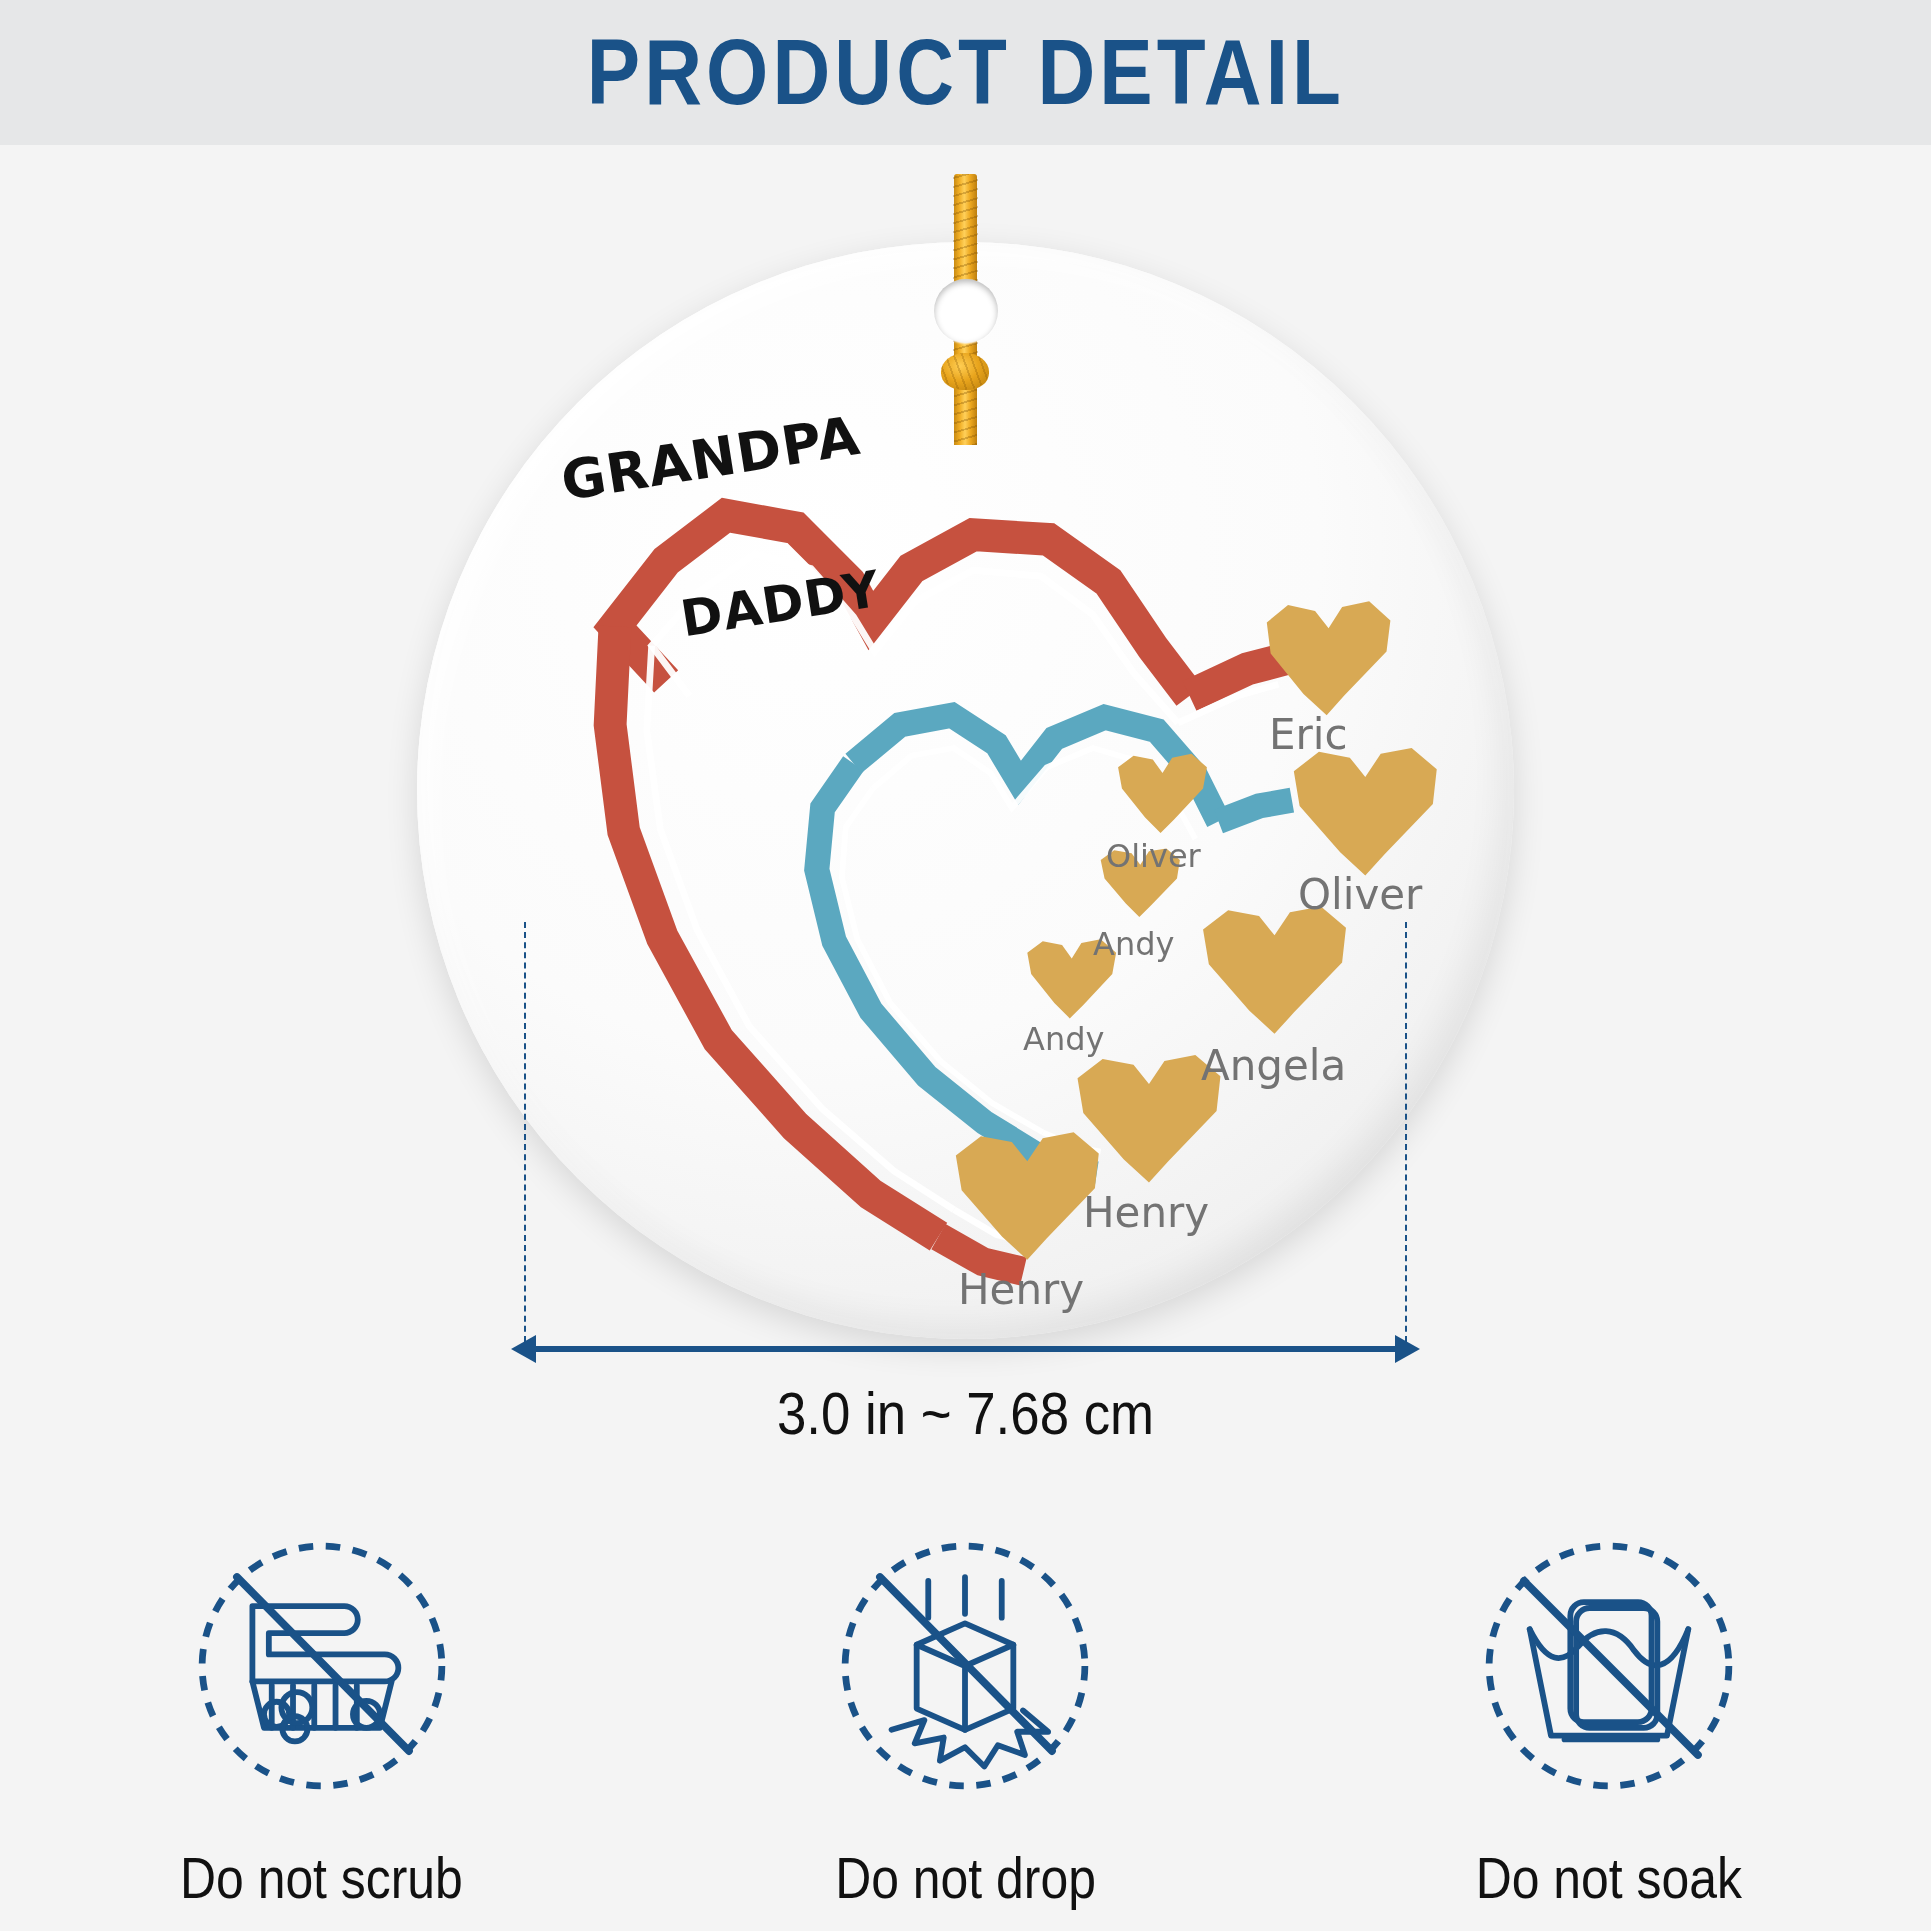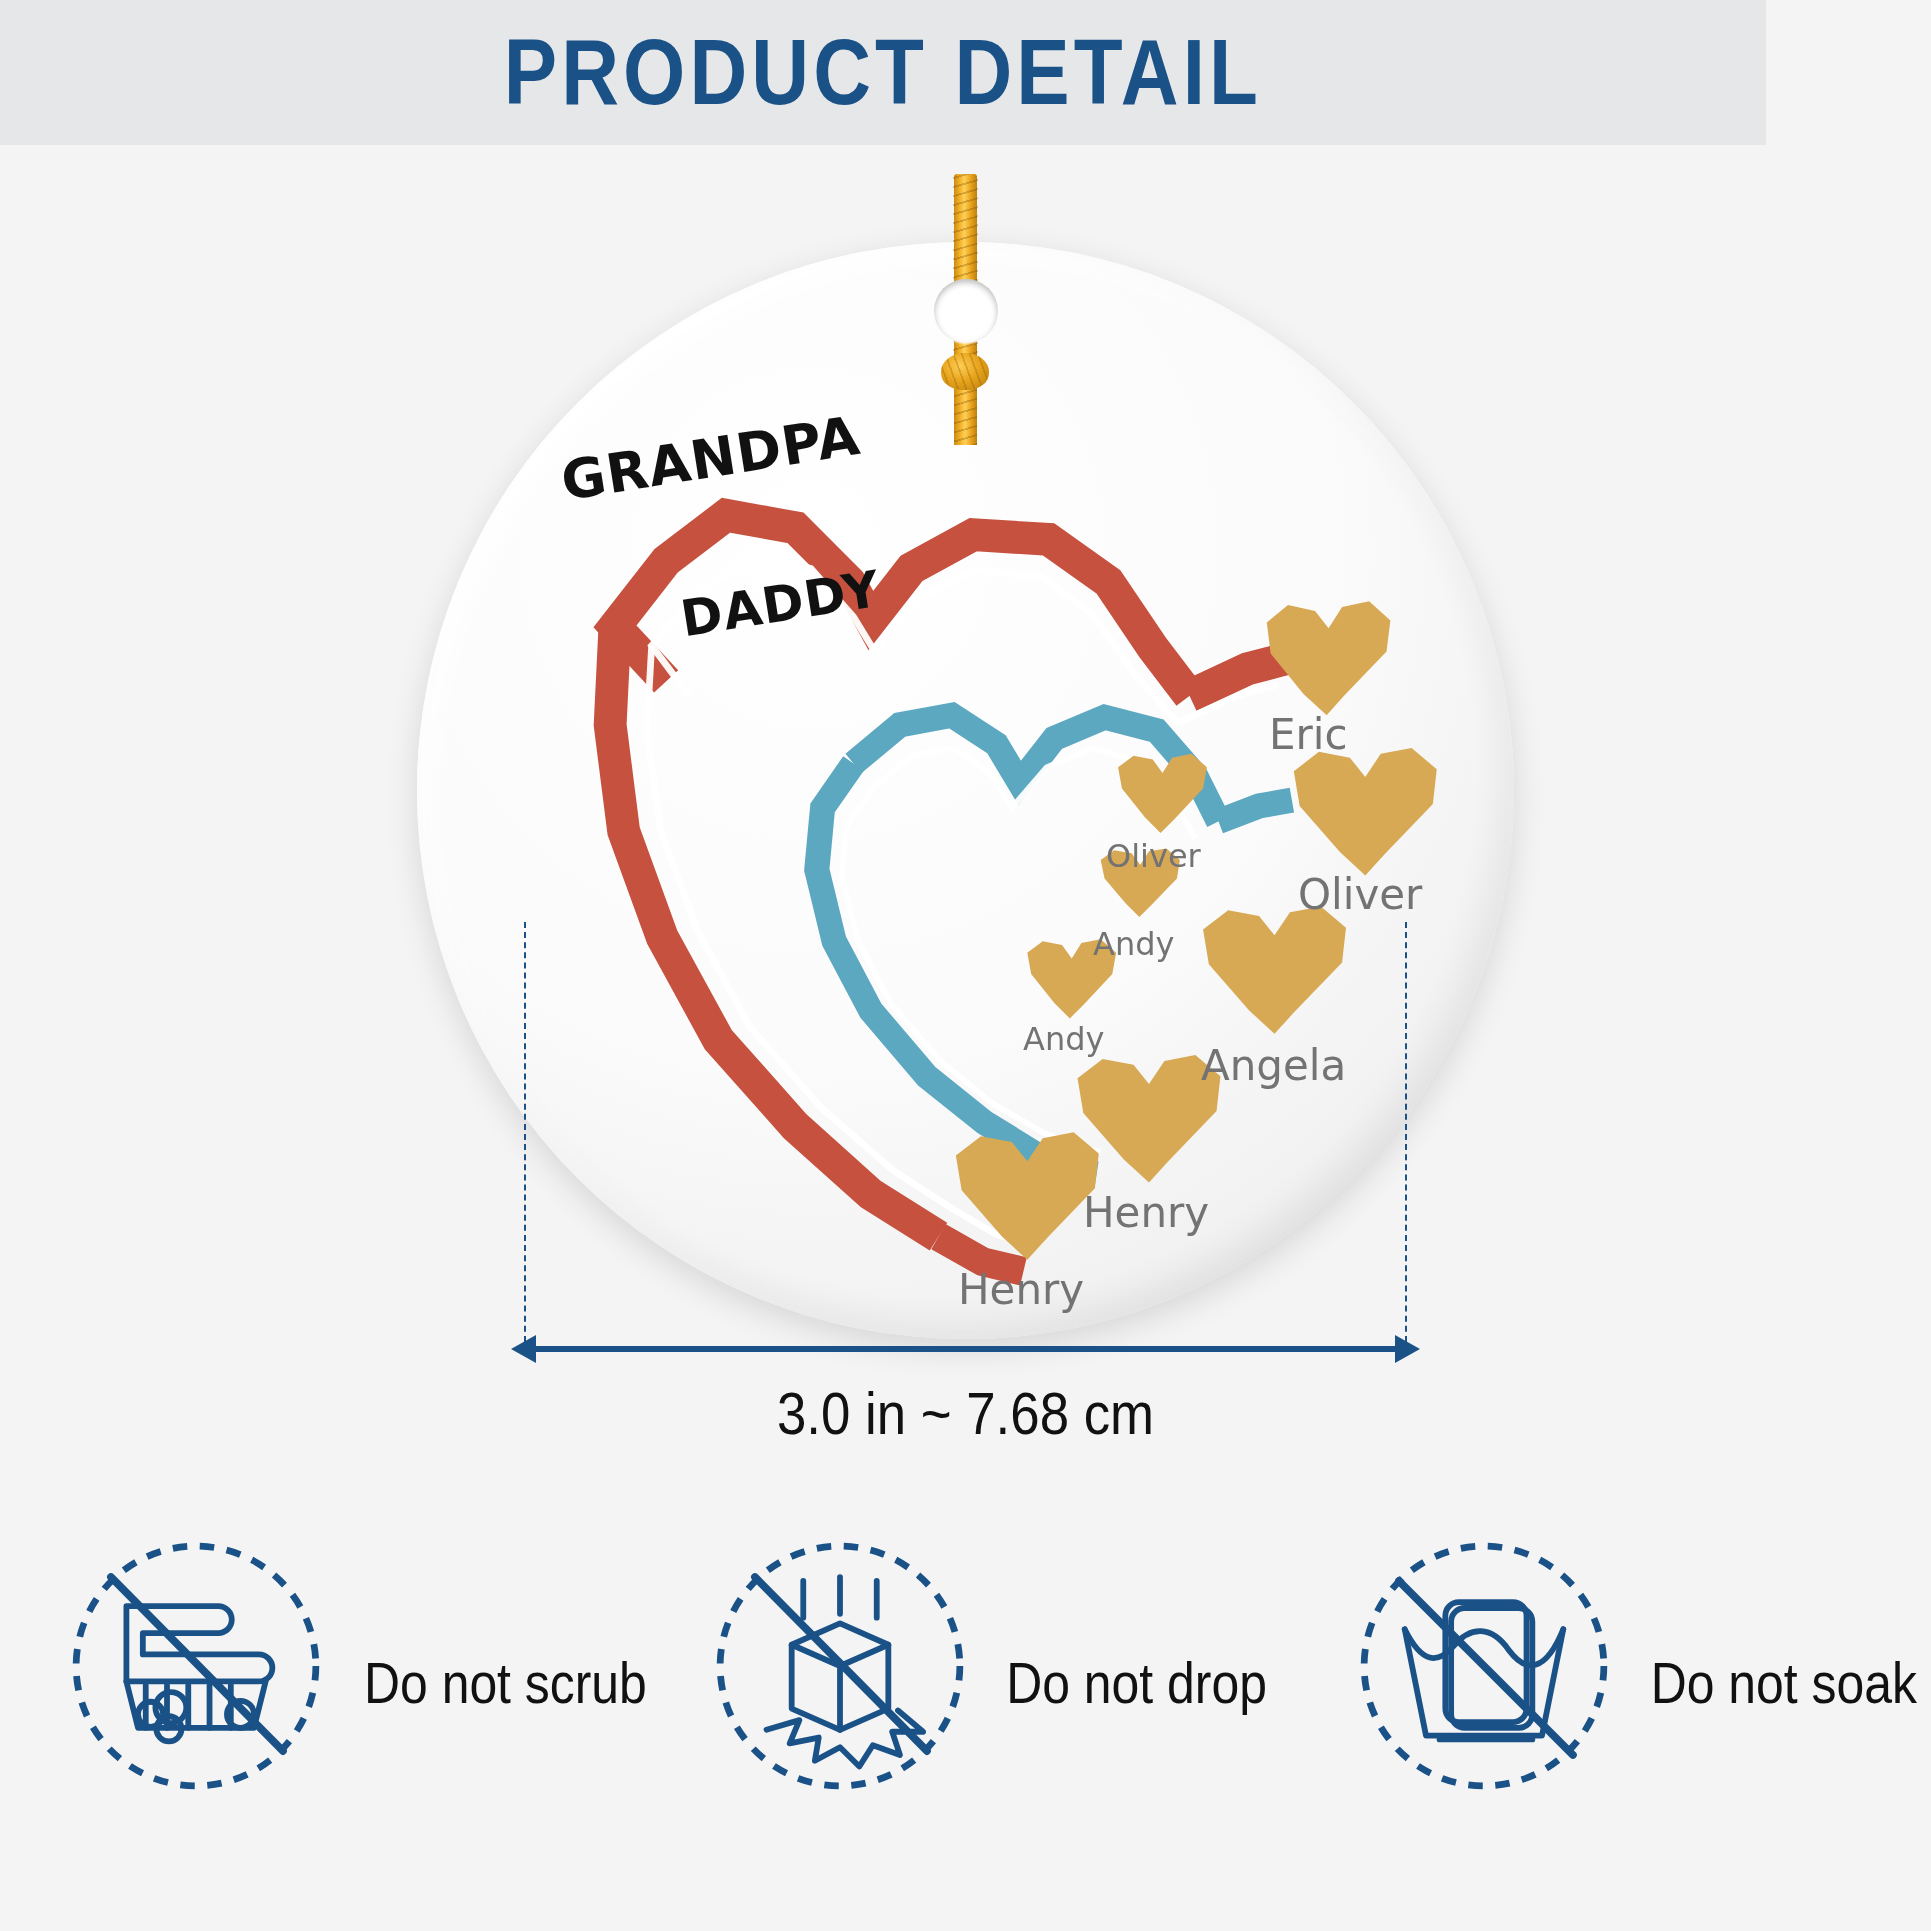--- a/index.html
+++ b/index.html
@@ -6,21 +6,21 @@
   body{
     width:1931px;height:1931px;
     background:#f4f4f4;
     font-family:"Liberation Sans",sans-serif;
     overflow:hidden;
     position:relative;
   }
 
   
   .header-bar{
-    position:absolute;left:0;top:0;width:1766px;height:145px;
+    position:absolute;left:0;top:0;width:1931px;height:145px;
     background:#e6e7e8;
     display:flex;align-items:center;justify-content:center;text-align:center;
   }
   .header-title{
     font-family:"Liberation Sans Narrow","Liberation Sans",sans-serif;
     font-size:93px;font-weight:700;letter-spacing:4.8px;
     color:#1a5288;
     transform:scaleX(0.86);
     white-space:nowrap;
   }
@@ -120,21 +120,21 @@
     position:absolute;left:0;top:1234px;width:1931px;text-align:center;
     font-family:"Liberation Sans Narrow","Liberation Sans",sans-serif;
     font-size:60px;color:#111;transform:scaleX(0.88);
   }
 
   
   .care-row{
     position:absolute;left:0;top:1376px;width:1931px;height:502px;
     display:flex;justify-content:space-around;align-items:flex-start;
   }
-  .care-item{width:541px;display:flex;flex-direction:row;align-items:center;}
+  .care-item{width:541px;display:flex;flex-direction:column;align-items:center;}
   .care-badge{width:290px;height:290px;position:relative;}
   .care-caption{
     margin-top:33px;
     font-family:"Liberation Sans Narrow","Liberation Sans",sans-serif;
     font-size:58px;color:#111;transform:scaleX(0.86);white-space:nowrap;
   }
 </style>
 </head>
 <body>
 

